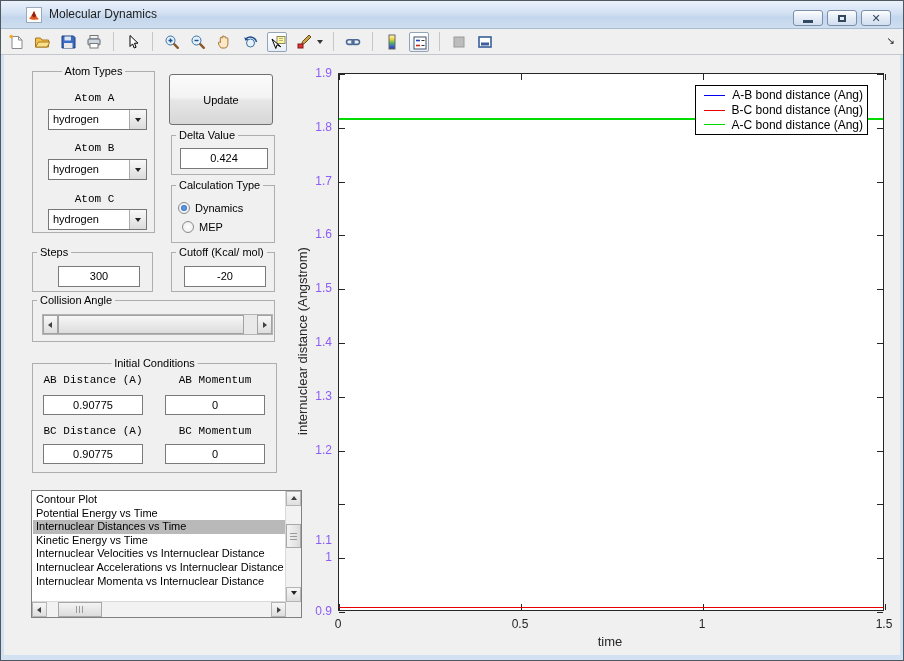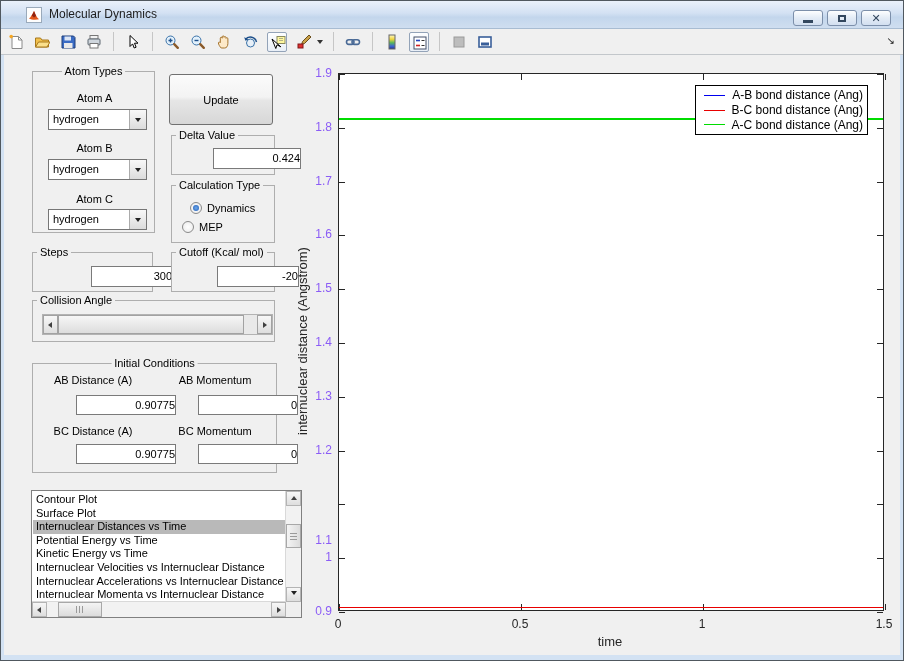--- a/index.html
+++ b/index.html
@@ -25,23 +25,23 @@
   .tbi svg{width:16px;height:16px;}
   .pressed{border:1px solid #93a3b8;border-radius:2px;background:linear-gradient(#fdfeff,#e9eff7);padding:1px;width:20px;height:20px;box-sizing:border-box;}
   .tsep{width:1px;height:19px;background:#c6c6c6;margin:0 2px;}
   .dd-arrow{width:0;height:0;border:3px solid transparent;border-top:4px solid #333;margin-left:-4px;margin-top:4px;}
   .overflow{position:absolute;right:8px;top:34px;font-size:10px;color:#111;}
   
   .panel{position:absolute;border:1px solid #aeaeae;background:#f0f0f0;box-sizing:border-box;}
   .ptitle{position:absolute;top:-7px;background:#f0f0f0;padding:0 3px;font-size:11px;color:#000;white-space:nowrap;}
   .ptitle.centered{left:50%;transform:translateX(-50%);}
   .ptitle.left{left:4px;}
-  .lbl{position:absolute;font-size:11px;color:#000;text-align:center;white-space:nowrap;}
+  .lbl{position:absolute;font-size:11px;color:#000;text-align:center;white-space:nowrap;font-family:Liberation Mono, monospace;}
   .field{position:absolute;background:#fff;border:1px solid #7a7a7a;box-sizing:border-box;
-         text-align:right;font-size:11px;line-height:18px;color:#000;margin-left:33px;}
+         text-align:center;font-size:11px;line-height:18px;color:#000;}
   .combo{position:absolute;height:21px;background:#fff;border:1px solid #767676;box-sizing:border-box;}
   .combo-val{position:absolute;left:4px;top:3px;font-size:11px;color:#000;}
   .combo-btn{position:absolute;right:0;top:0;bottom:0;width:16px;border-left:1px solid #ababab;
              background:linear-gradient(#f8f8f8,#dcdcdc);display:flex;align-items:center;justify-content:center;}
   .tri-down{width:0;height:0;border:3.5px solid transparent;border-top:4.5px solid #222;margin-top:4px;}
   .tri-up{width:0;height:0;border:3.5px solid transparent;border-bottom:4.5px solid #404040;margin-bottom:4px;}
   .tri-left{width:0;height:0;border:3.5px solid transparent;border-right:4.5px solid #404040;margin-left:-4px;}
   .tri-right{width:0;height:0;border:3.5px solid transparent;border-left:4.5px solid #404040;margin-right:-4px;}
   .updatebtn{position:absolute;left:168px;top:73px;width:102px;height:49px;border:1px solid #707070;border-radius:3px;
              background:linear-gradient(#fbfbfb,#f3f3f3 45%,#e6e6e6 52%,#d7d7d7);
@@ -271,21 +271,21 @@
 
   <div class="updatebtn">Update</div>
 
   <div class="panel" style="left:170px;top:134px;width:104px;height:40px;">
     <span class="ptitle left">Delta Value</span>
     <div class="field" style="left:8px;top:12px;width:88px;height:21px;">0.424</div>
   </div>
 
   <div class="panel" style="left:170px;top:184px;width:104px;height:58px;">
     <span class="ptitle left">Calculation Type</span>
-    <div class="radio-row" style="left:18px;top:16px;">
+    <div class="radio-row" style="left:6px;top:16px;">
       <span class="radio sel"></span>
       <span>Dynamics</span>
     </div>
     <div class="radio-row" style="left:10px;top:35px;">
       <span class="radio"></span>
       <span>MEP</span>
     </div>
   </div>
 
   <div class="panel" style="left:31px;top:251px;width:121px;height:40px;">
@@ -319,23 +319,22 @@
     <div class="field" style="left:132px;top:31px;width:100px;height:20px;">0</div>
     <div class="lbl" style="left:10px;top:61px;width:100px;">BC Distance (A)</div>
     <div class="lbl" style="left:132px;top:61px;width:100px;">BC Momentum</div>
     <div class="field" style="left:10px;top:80px;width:100px;height:20px;">0.90775</div>
     <div class="field" style="left:132px;top:80px;width:100px;height:20px;">0</div>
   </div>
 
   <div class="listbox">
     <div class="list-items">
       <div class="list-item">Contour Plot</div>
-      <div class="list-item">Surface Plot</div>
+      <div class="list-item">Potential Energy vs Time</div>
       <div class="list-item selected">Internuclear Distances vs Time</div>
-      <div class="list-item">Potential Energy vs Time</div>
       <div class="list-item">Kinetic Energy vs Time</div>
       <div class="list-item">Internuclear Velocities vs Internuclear Distance</div>
       <div class="list-item">Internuclear Accelerations vs Internuclear Distance</div>
       <div class="list-item">Internuclear Momenta vs Internuclear Distance</div>
     </div>
     <div class="vscroll">
       <span class="sq" style="top:0;left:0;">
           <span class="tri-up"></span>
         </span>
       <span class="vthumb" style="top:33px;height:24px;">

